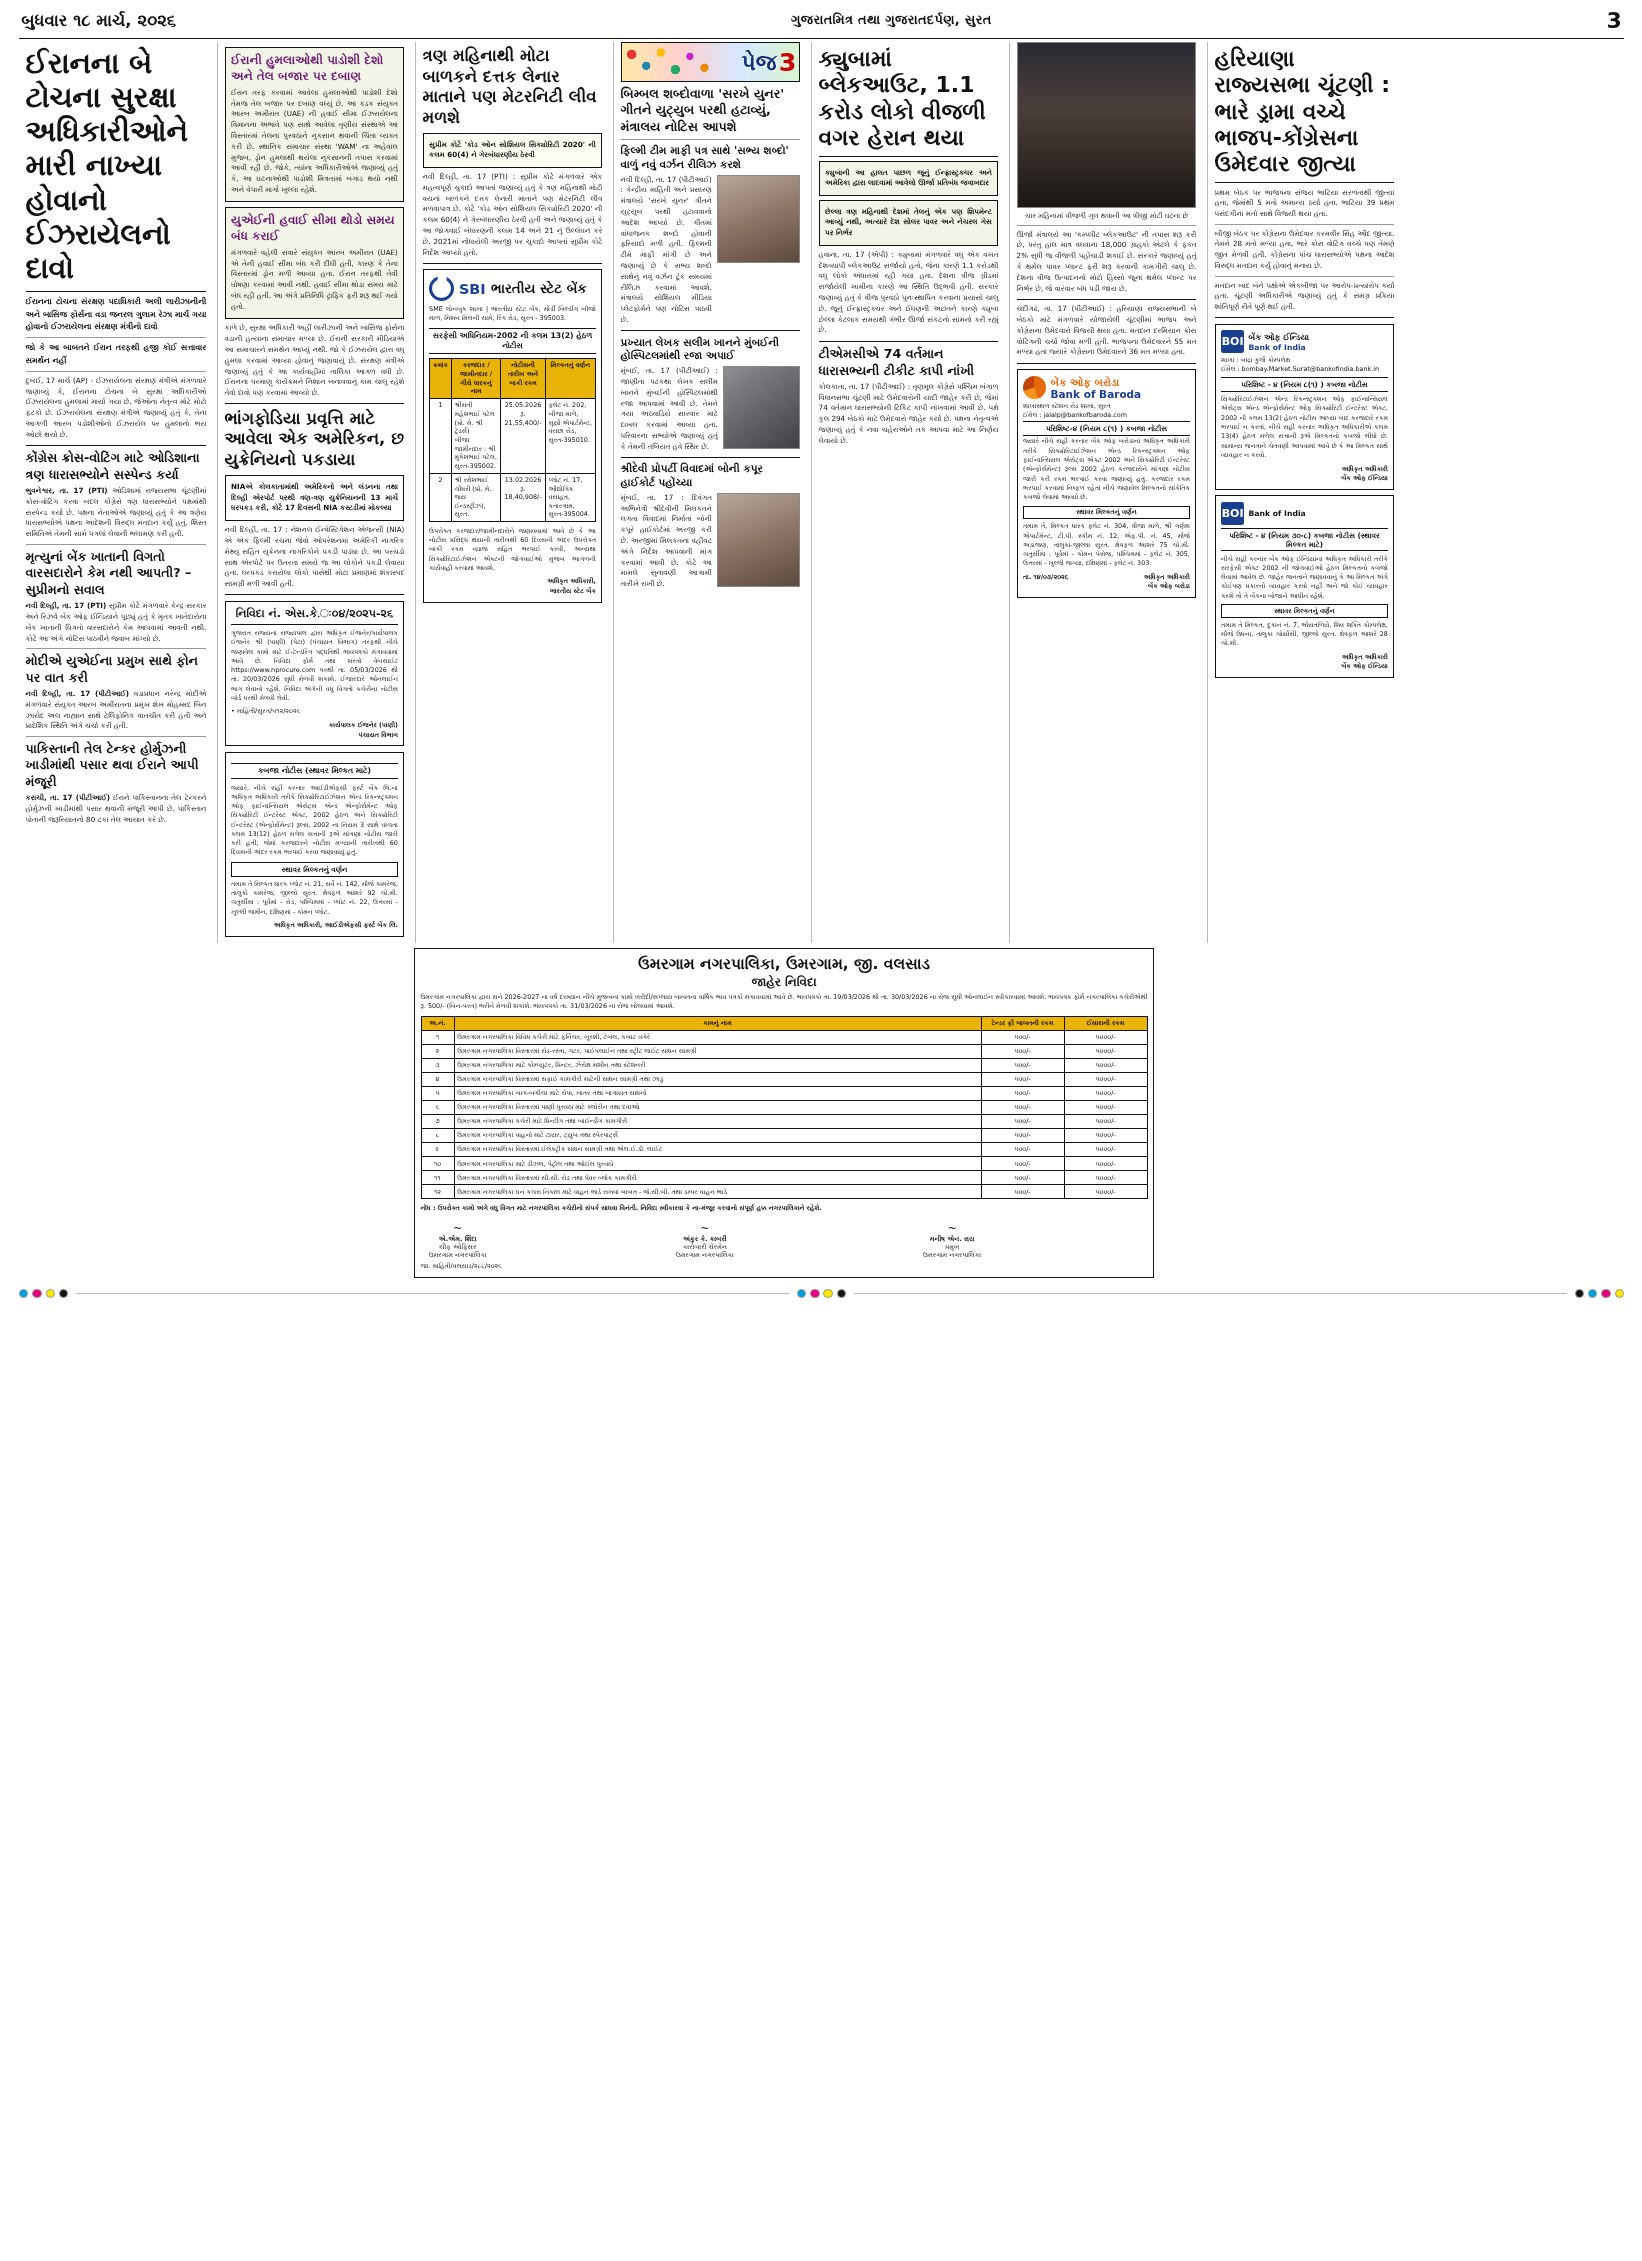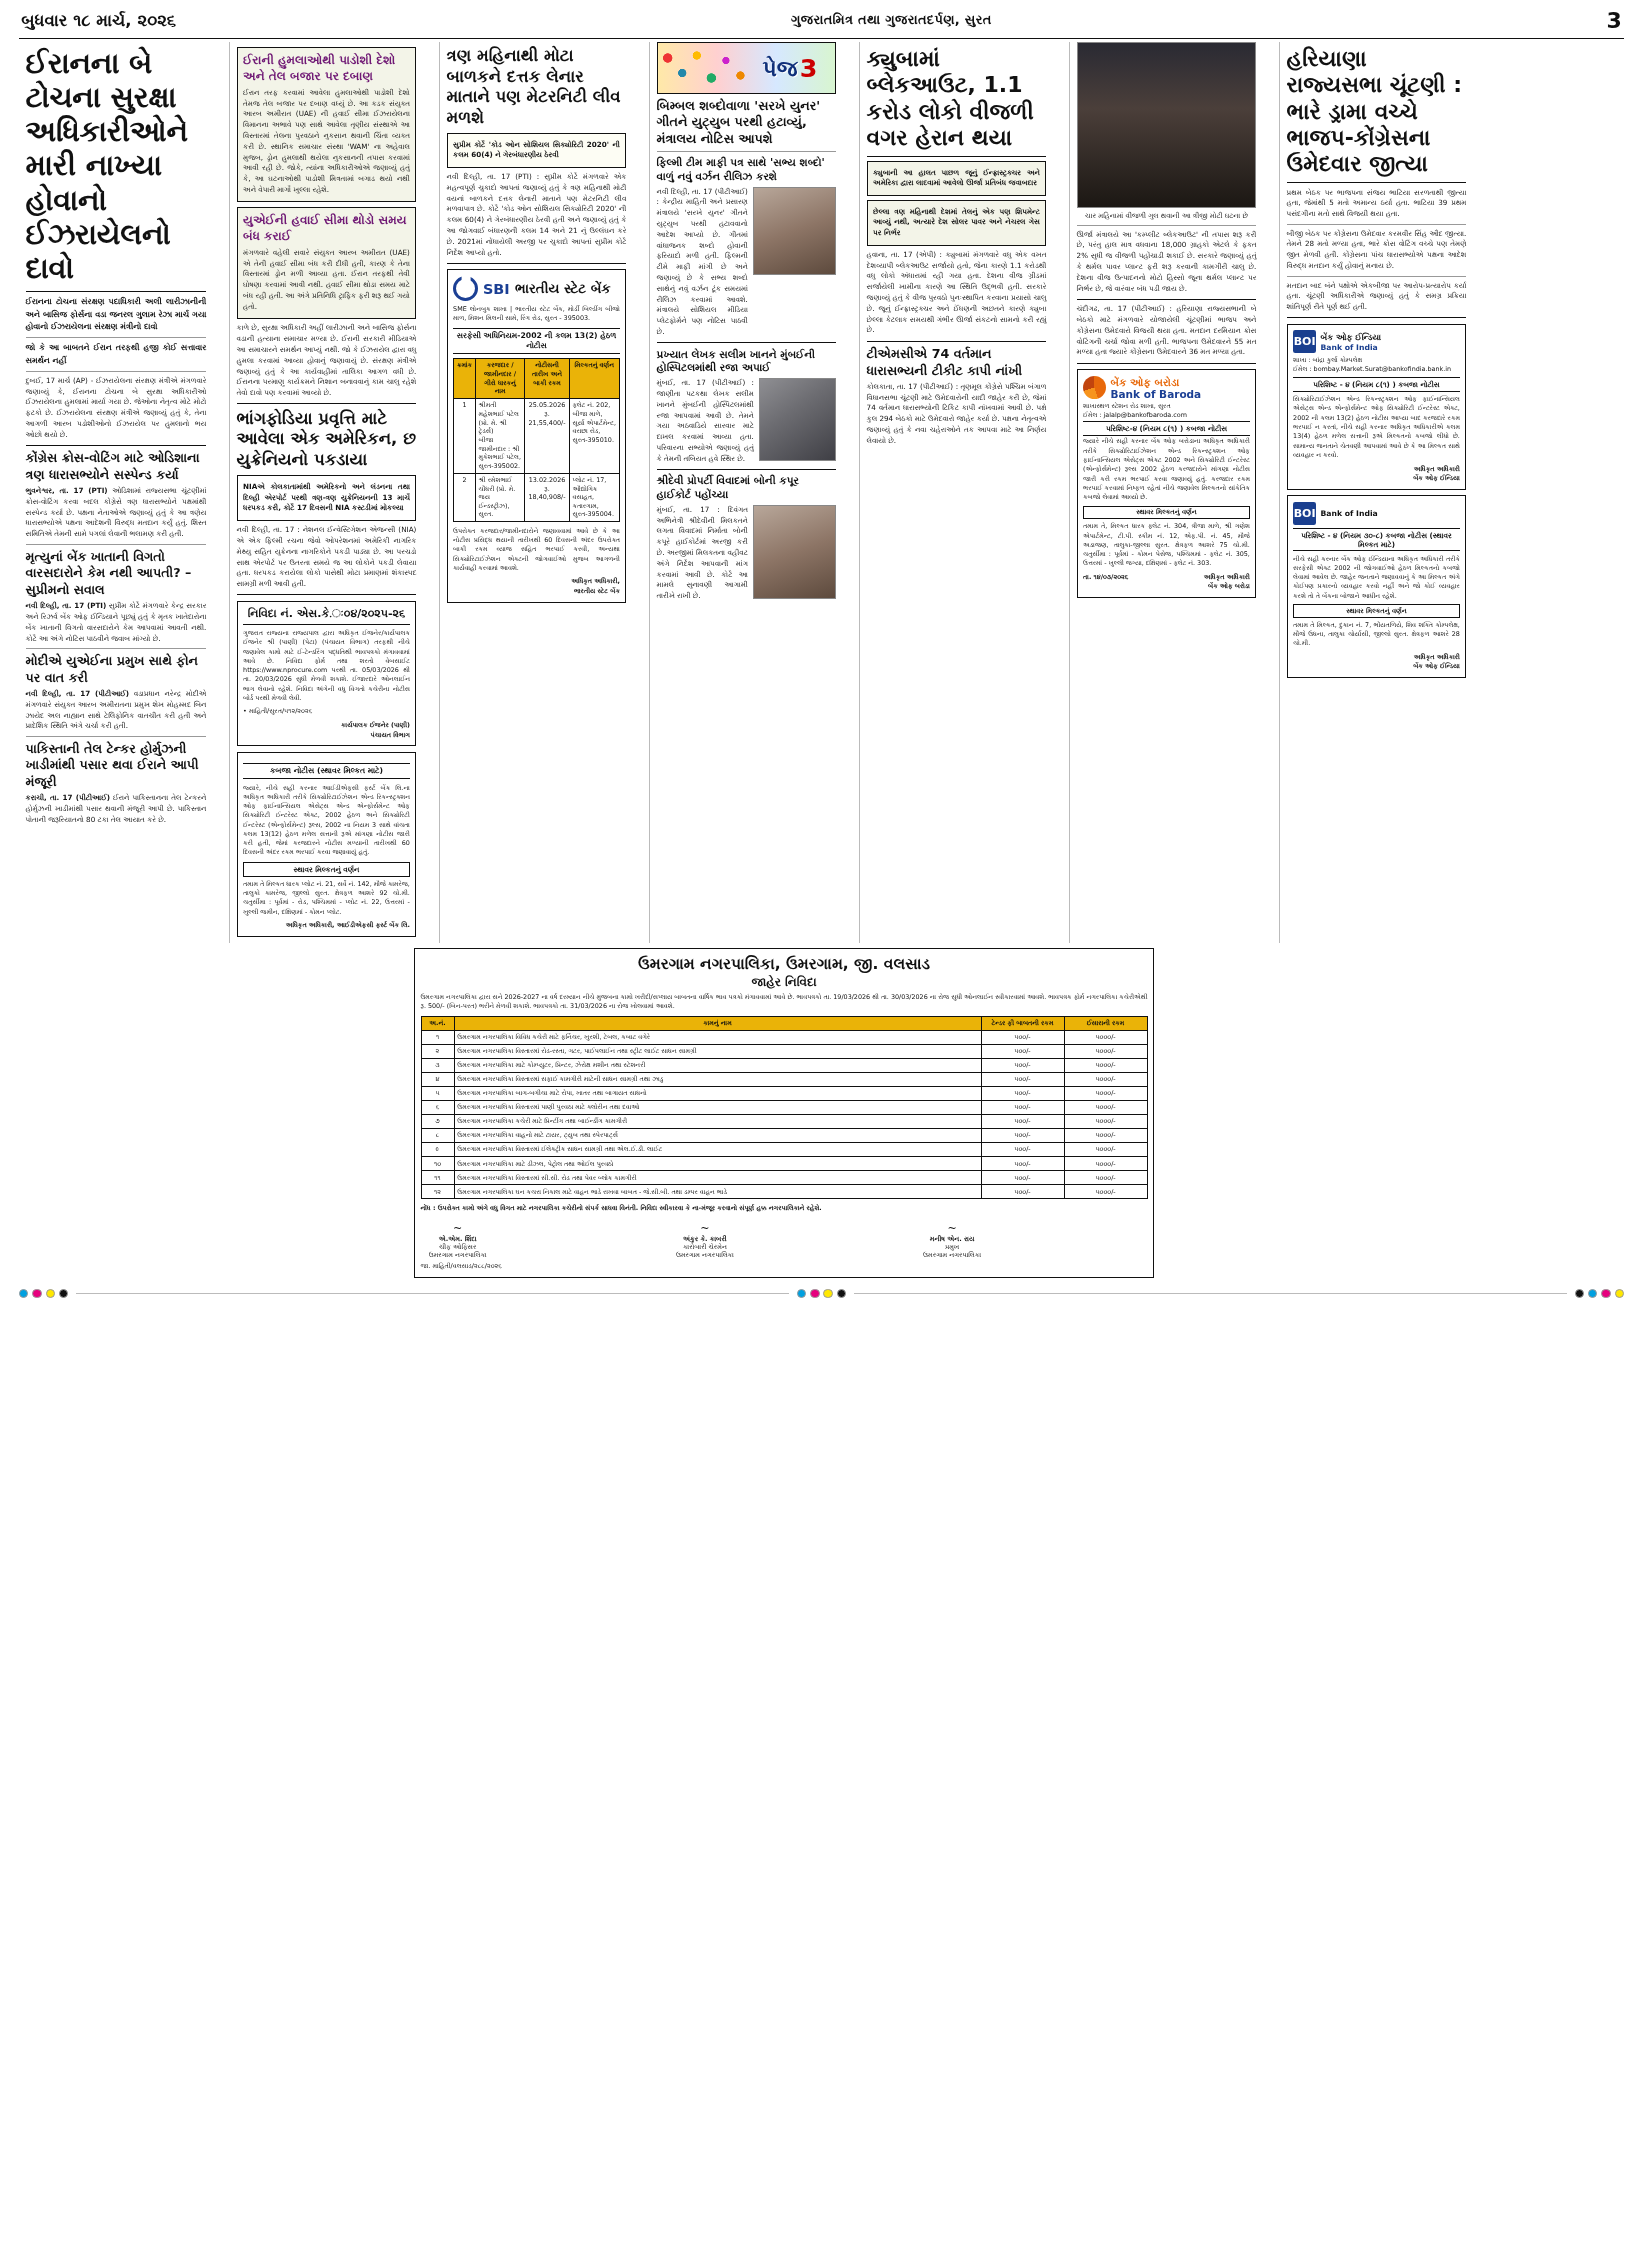--- a/index.html
+++ b/index.html
@@ -21,21 +21,21 @@
     display:flex; align-items:center; justify-content:space-between;
     border-bottom: 1.7px solid #111;
     padding: 7.7px 2.2px 5.5px 2.2px;
     font-weight:bold;
   }
   .masthead .left { font-size: 16.6px; }
   .masthead .center { font-size: 13px; letter-spacing:0.3px; }
   .masthead .right { font-size: 22px; }
 
   
-  .content { display:flex; gap:16px; margin-top:3.3px; }
+  .content { display:flex; gap:4px; margin-top:3.3px; }
   .col { padding: 0 6.6px; }
   .col + .col { border-left: 0.6px solid #bbb; }
   .c1 { width: 194px; }
   .c2 { width: 194px; }
   .c3 { width: 194px; }
   .c4 { width: 194px; }
   .c5 { width: 194px; }
   .c6 { width: 194px; }
   .c7 { width: 194px; }
 
@@ -80,23 +80,23 @@
   .photo .shade1 { position:absolute; inset:0;
     background: linear-gradient(145deg,#8f8f93 0%, #6d6d72 40%, #3f3f45 100%); }
   .photo .shade3 { position:absolute; inset:0;
     background: linear-gradient(160deg,#b8a79a 0%, #8d7566 50%, #5d4a3d 100%); }
   .photo .shade5 { position:absolute; inset:0;
     background: linear-gradient(180deg,#2a2a33 0%, #4b3f3a 40%, #1b1713 100%); }
   .cap { font-size: 7px; line-height:1.45; margin-top:2.2px; text-align:center; }
 
   
   .page3 {
-    height: 52px; border:1.1px solid #111; position:relative; overflow:hidden;
+    height: 40px; border:1.1px solid #111; position:relative; overflow:hidden;
     background: linear-gradient(90deg,#ffe9a8,#ffd0d0,#d6e8ff,#d8f5d0);
-    display:flex; align-items:center; justify-content:flex-end; padding-right:18px;
+    display:flex; align-items:center; justify-content:flex-end; padding-right:3px;
     margin-bottom: 3.3px;
   }
   .page3 .pg-text {
     font-size: 22px; font-weight:bold; color:#10307a;
     text-shadow: 1.1px 1.1px 0 #fff;
   }
   .page3 .pg-num {
     font-size: 25.4px; font-weight:bold; color:#c00; margin-left:2.2px;
   }
   .page3 .confetti { position:absolute; left:0; top:0; width:55%; height:100%;

